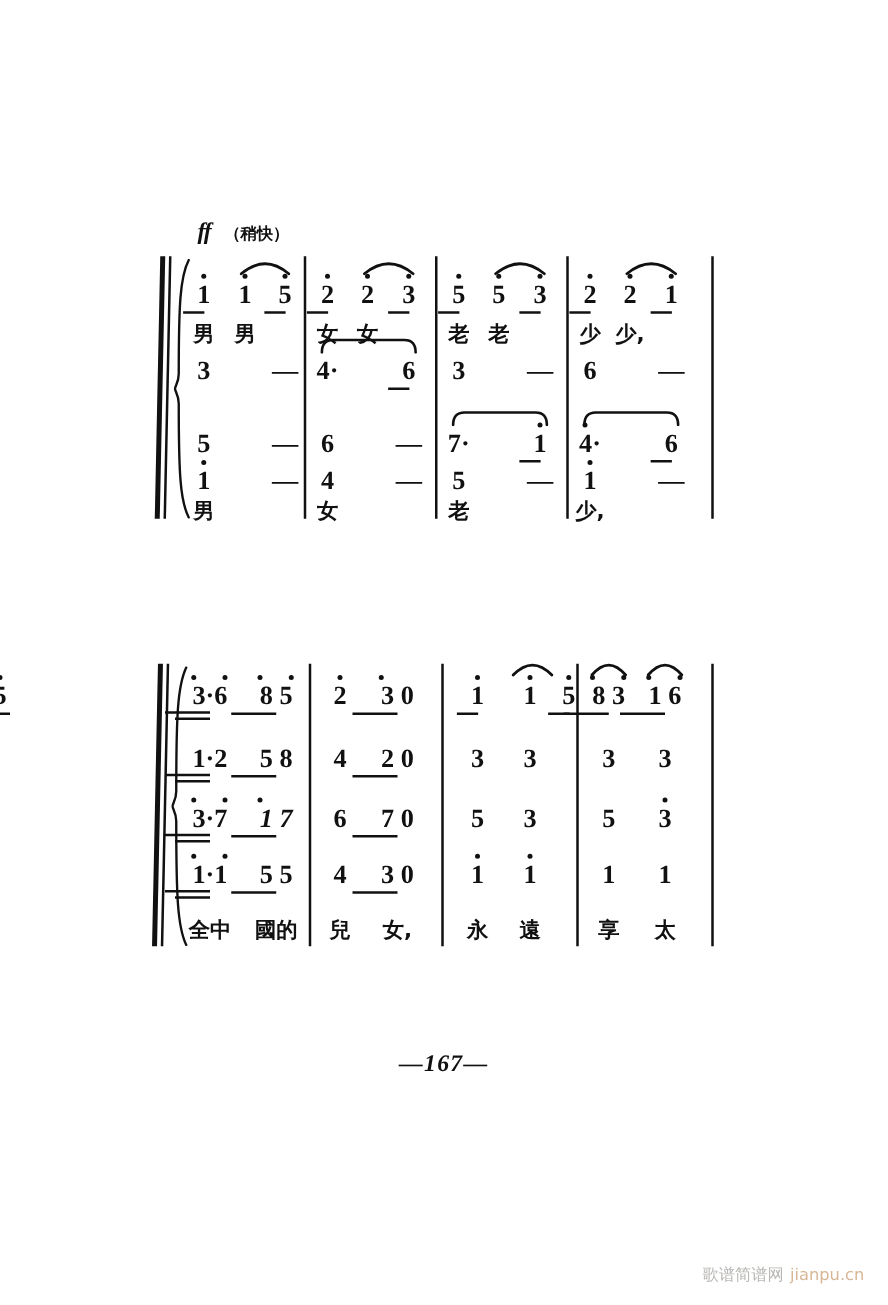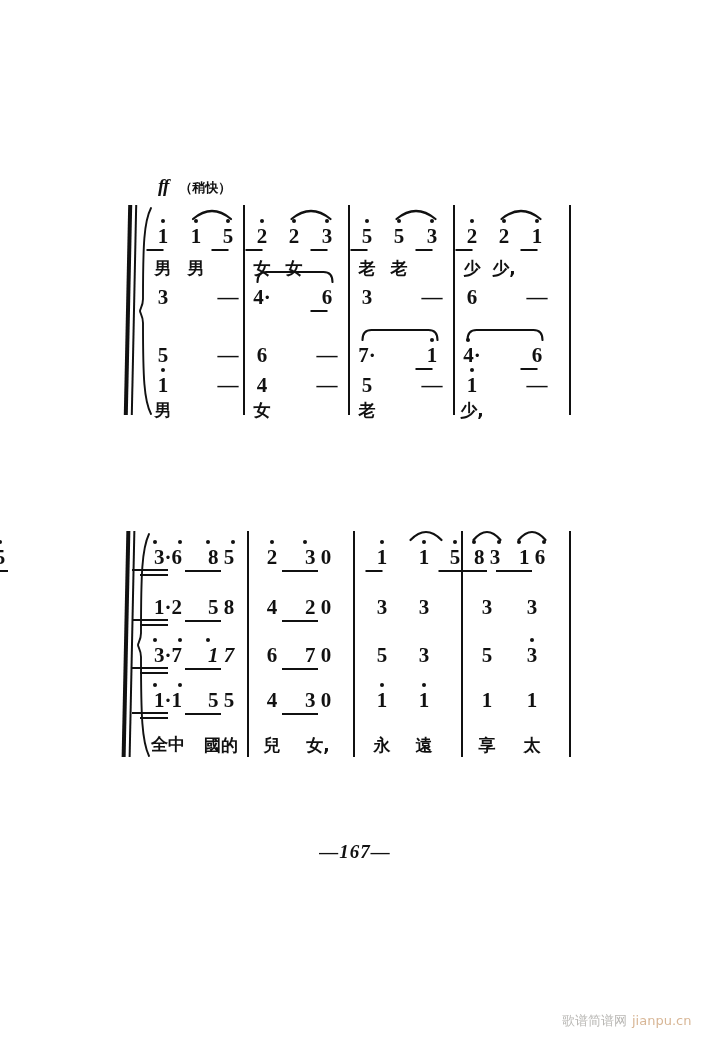--- a/index.html
+++ b/index.html
@@ -251,21 +251,21 @@
       <div class="cell" style="left:221px;top:655px;font-style:italic;">1 7</div>
       <div class="odot" style="left:208px;top:638px;"></div>
       <div class="beam" style="left:203px;top:668px;width:36px;"></div>
       <div class="cell" style="left:168px;top:700px;">1·1</div>
       <div class="odot" style="left:155px;top:683px;"></div>
       <div class="odot" style="left:180px;top:683px;"></div>
       <div class="beam" style="left:150px;top:712px;width:36px;"></div>
       <div class="beam" style="left:154px;top:717px;width:28px;"></div>
       <div class="cell" style="left:221px;top:700px;">5 5</div>
       <div class="beam" style="left:203px;top:713px;width:36px;"></div>
-      <div class="cell lyric" style="left:168px;top:745px;font-family:Liberation Mono, monospace;">全中</div>
+      <div class="cell lyric" style="left:168px;top:745px;">全中</div>
       <div class="cell lyric" style="left:221px;top:745px;">國的</div>
       <div class="cell" style="left:272px;top:557px;">2</div>
       <div class="odot" style="left:272px;top:540px;"></div>
       <div class="cell" style="left:318px;top:557px;">3 0</div>
       <div class="odot" style="left:305px;top:540px;"></div>
       <div class="beam" style="left:300px;top:570px;width:36px;"></div>
       <div class="cell" style="left:272px;top:607px;">4</div>
       <div class="cell" style="left:318px;top:607px;">2 0</div>
       <div class="beam" style="left:300px;top:620px;width:36px;"></div>
       <div class="cell" style="left:272px;top:655px;">6</div>

